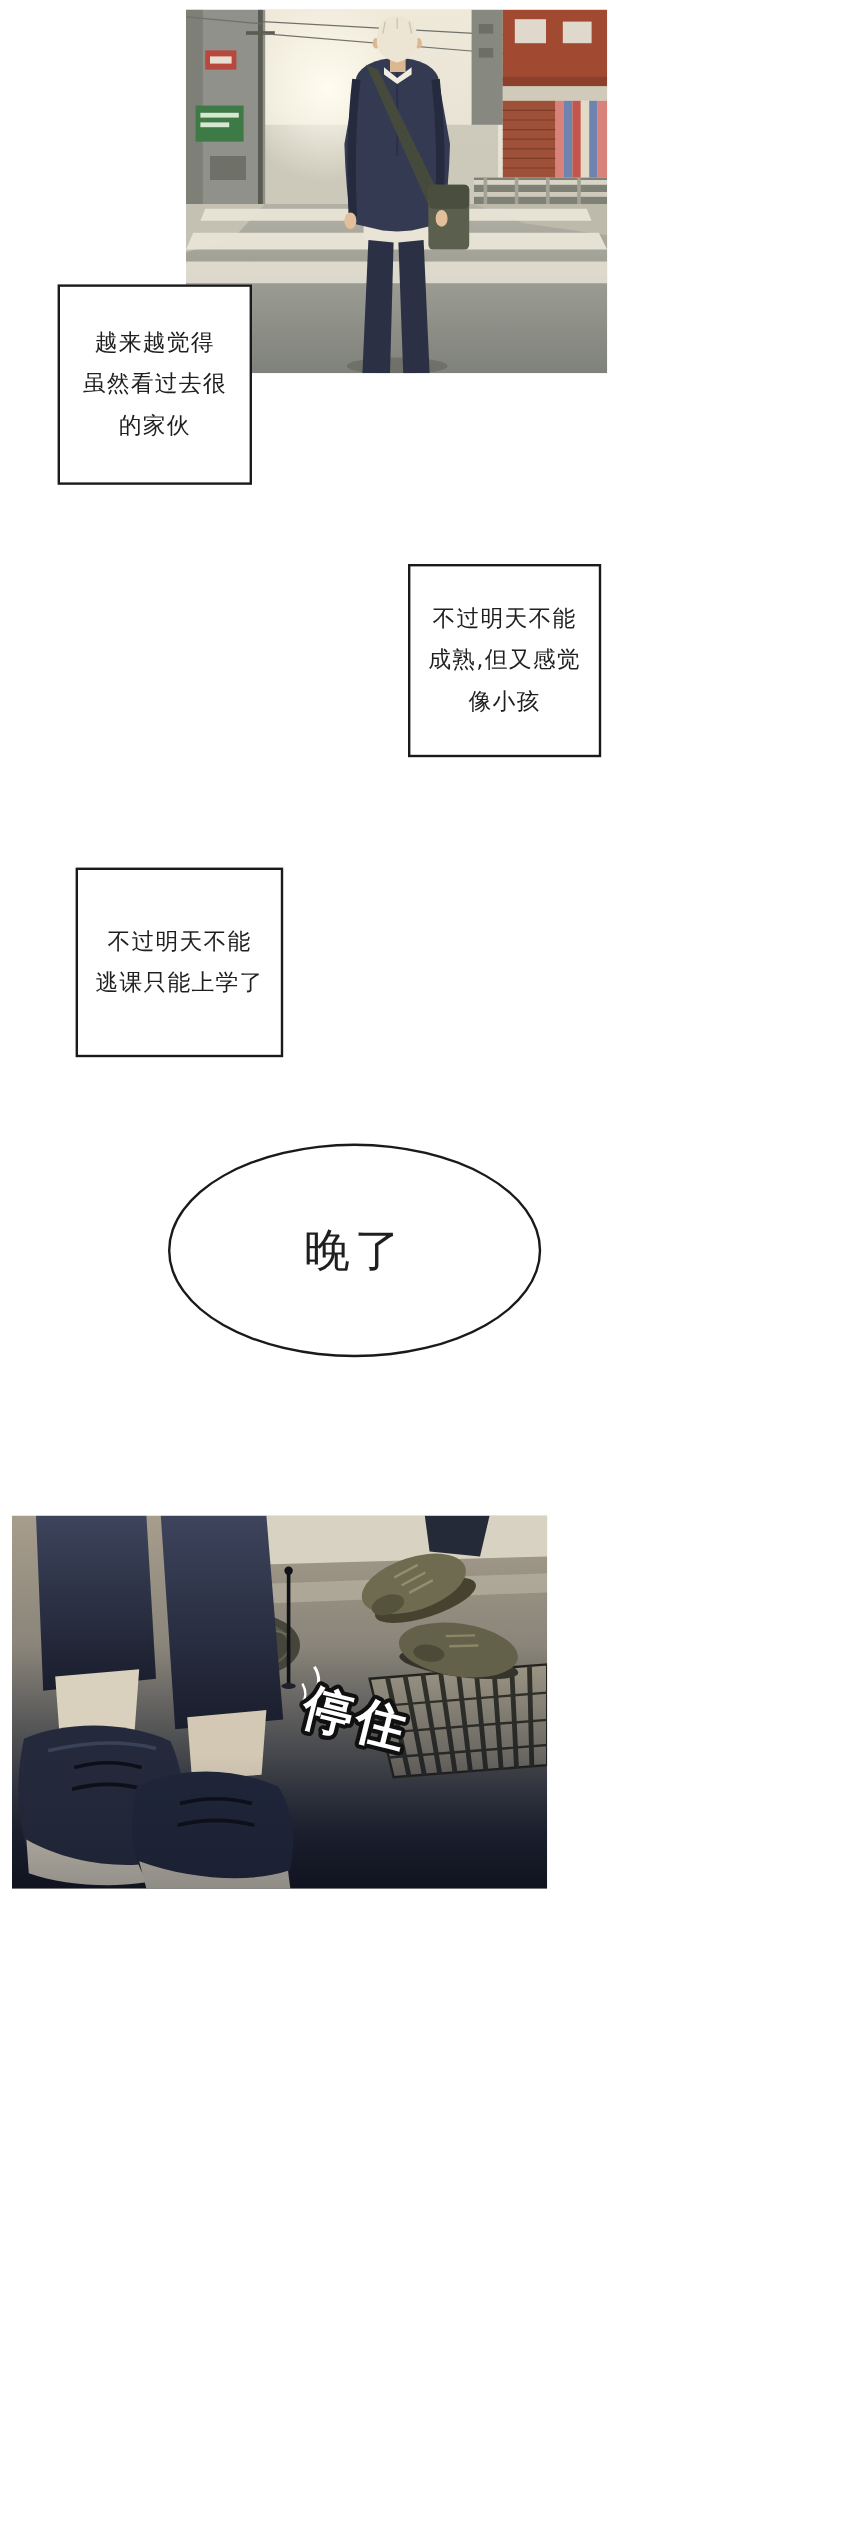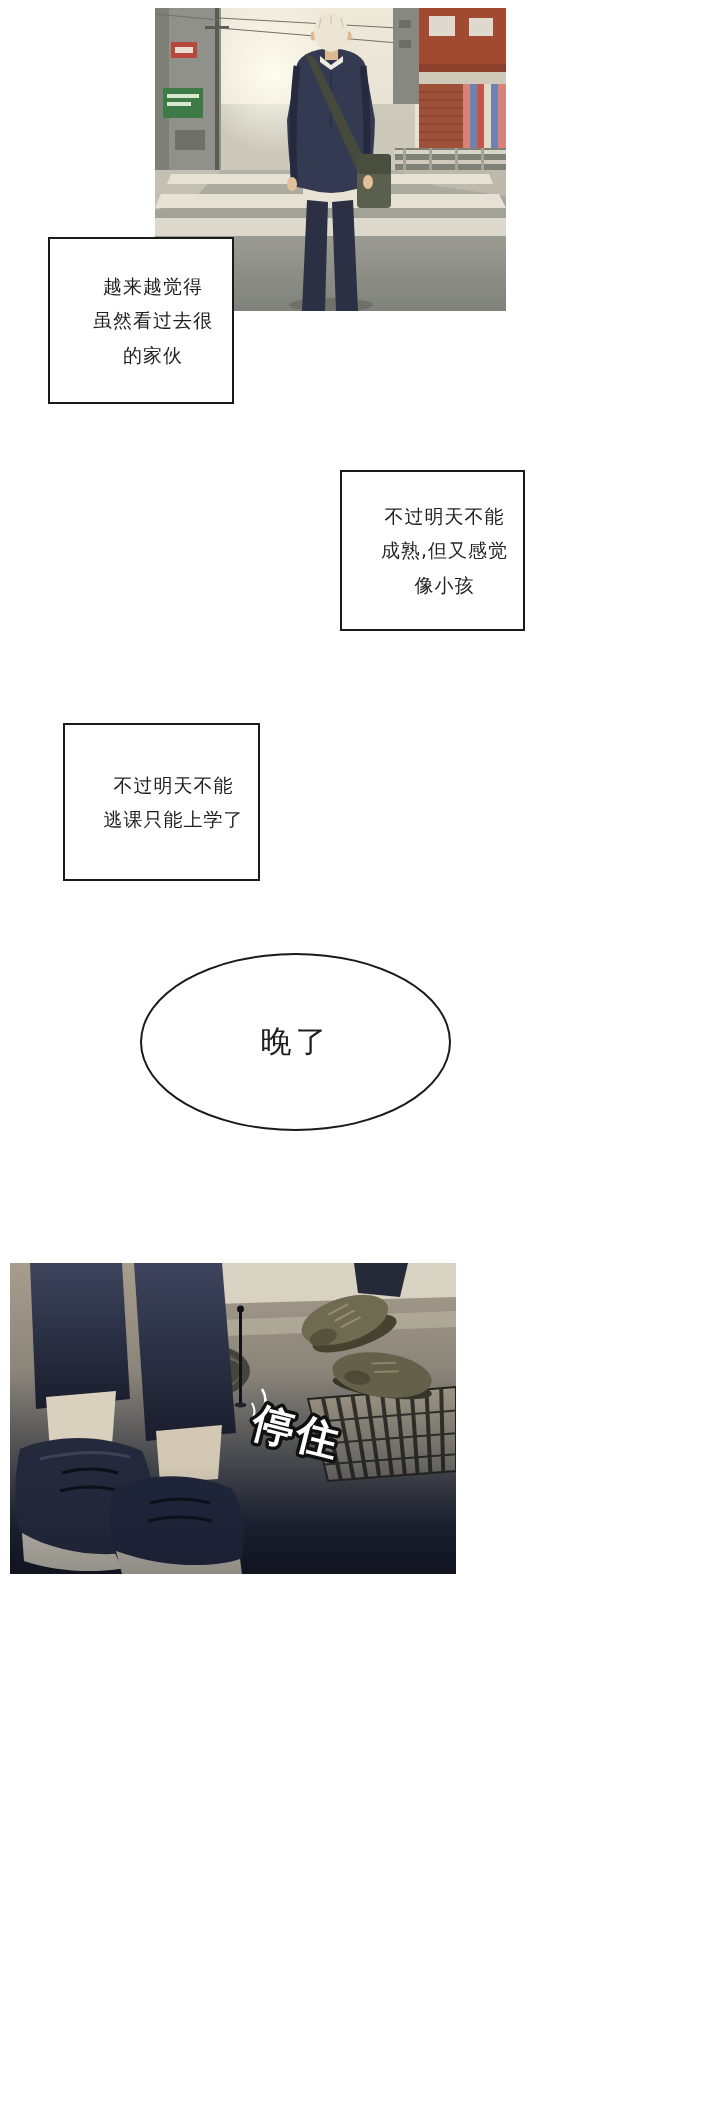--- a/index.html
+++ b/index.html
@@ -28,38 +28,37 @@
     border:2px solid #1a1a1a;
     display:flex;
     flex-direction:column;
     align-items:center;
     justify-content:center;
     text-align:center;
     font-size:19px;
     line-height:1.8;
     letter-spacing:1px;
     z-index:5;
-    padding-left:24px;
   }
   .box1{ left:48px;  top:237px; width:158px; height:163px; }
   .box2{ left:340px; top:470px; width:157px; height:157px; }
   .box3{ left:63px;  top:723px; width:169px; height:154px; }
   .textbox span{ display:block; white-space:nowrap; }
 
   .bubble-oval{
     position:absolute;
     left:140px; top:953px;
     width:307px; height:174px;
     background:#ffffff;
     border:2px solid #1a1a1a;
     border-radius:50%;
     display:flex;
     align-items:center;
     justify-content:center;
-    font-size:31px;
+    font-size:38px;
     letter-spacing:4px;
     z-index:5;
   }
 </style>
 </head>
 <body>
 
 <div class="page">
 
   <div class="panel panel-top">

